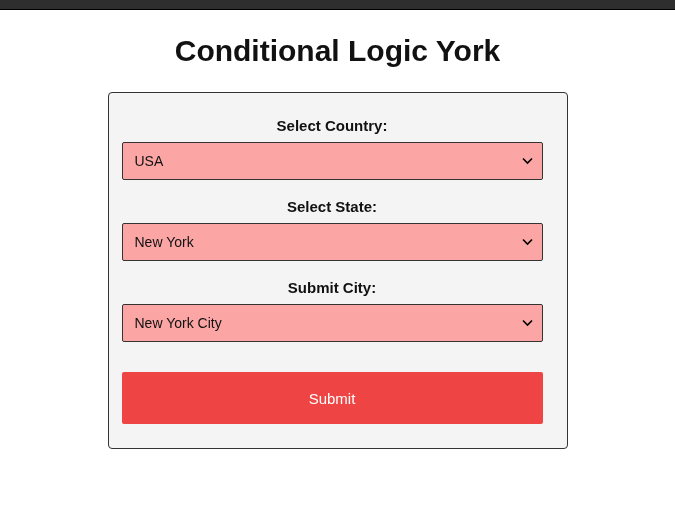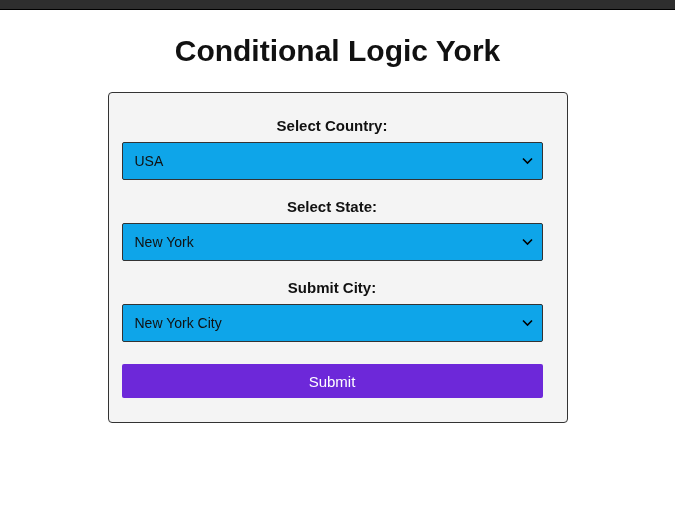--- a/index.html
+++ b/index.html
@@ -45,21 +45,21 @@
       margin-bottom: 8px;
     }
     .select-wrap {
       position: relative;
       width: 100%;
       margin-bottom: 18px;
     }
     select {
       width: 100%;
       height: 38px;
-      background: #0ea5e9;
+      background: #fca5a5;
       border: 1px solid #333;
       border-radius: 2px;
       padding: 0 30px 0 12px;
       font-size: 14px;
       color: #111;
       appearance: none;
       -webkit-appearance: none;
       -moz-appearance: none;
       cursor: pointer;
     }
@@ -68,28 +68,28 @@
       right: 10px;
       top: 50%;
       transform: translateY(-50%);
       pointer-events: none;
     }
     .chevron svg {
       display: block;
     }
     .submit-btn {
       width: 100%;
-      height: 34px;
-      background: #6d28d9;
+      height: 52px;
+      background: #ef4444;
       color: #ffffff;
       border: none;
       border-radius: 2px;
       font-size: 15px;
       cursor: pointer;
-      margin-top: 4px;
+      margin-top: 12px;
     }
   </style>
 </head>
 <body>
 
 <div class="topbar"></div>
 
 <h1 class="page-title">Conditional Logic York</h1>
 
 <div class="form-box">

